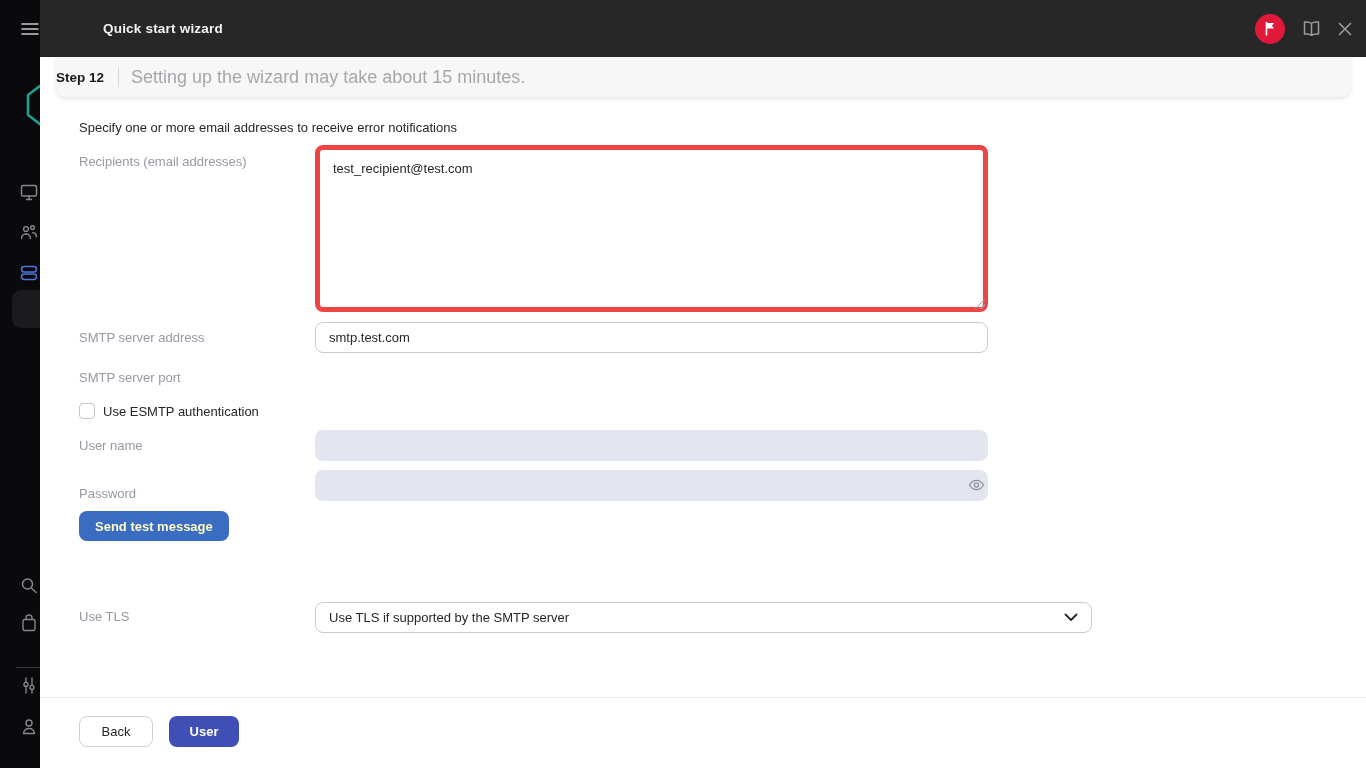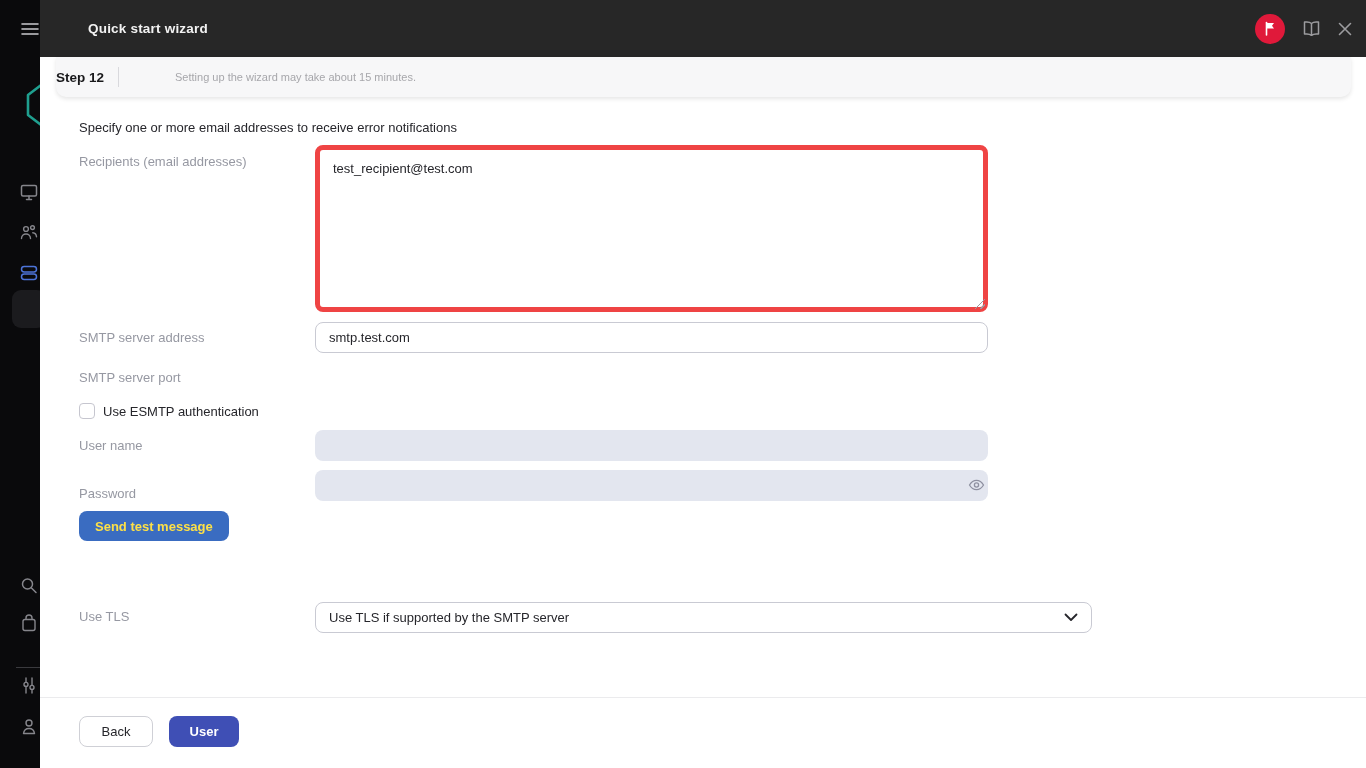--- a/index.html
+++ b/index.html
@@ -27,35 +27,35 @@
   .sb-icon.pos-sliders { top:677px; left:29px; }
   .sb-icon.pos-person  { top:718px; left:29px; }
 
   
   .modal { position:absolute; left:40px; top:0; width:1326px; height:768px;
     background:#ffffff; }
 
   .modal-header { position:absolute; left:0; top:0; width:1326px; height:57px;
     background:#272727; display:flex; align-items:center; }
   .modal-title { color:#f2f2f2; font-size:13.5px; font-weight:bold;
-    letter-spacing:.2px; margin-left:48px; }
+    letter-spacing:.2px; margin-left:63px; }
   .hdr-right { position:absolute; right:14px; top:0; height:57px;
     display:flex; align-items:center; gap:18px; }
   .flag-badge { width:30px; height:30px; border-radius:50%; background:#e0193a;
     display:flex; align-items:center; justify-content:center; color:#fff;
     cursor:pointer; }
   .hdr-ic { color:#9c9c9f; cursor:pointer; display:flex; align-items:center; }
 
   
   .step-bar { position:absolute; left:16px; top:57px; width:1295px; height:40px;
     background:#f7f7f8; border-radius:0 0 10px 10px;
     box-shadow:0 2px 4px rgba(0,0,0,.10); display:flex; align-items:center; }
   .step-label { font-size:13.5px; font-weight:bold; color:#19191b; }
   .step-sep { width:1px; height:20px; background:#d9d9dd; margin:0 12px 0 14px; }
-  .step-note { font-size:11px; color:#a7a7ab;margin-left:44px; }
+  .step-note { font-size:18px; color:#a7a7ab; }
 
   
   .intro { position:absolute; left:39px; top:120px; font-size:13px; color:#26262b; }
   .f-label { position:absolute; left:39px; font-size:13px; color:#9698a2; }
   .field { position:absolute; left:275px; width:673px; height:31px;
     border:1px solid #c9cad3; border-radius:8px; background:#fff;
     font-family:"Liberation Sans", sans-serif;
     font-size:13px; color:#26262b; padding:0 13px; outline:none; }
   .field.disabled { background:#e3e6ef; border:none; }
   .ta-wrap { position:absolute; left:275px; top:145px; width:673px; height:167px; }
@@ -72,21 +72,21 @@
   .cb-box { width:16px; height:16px; border:1px solid #c6c6cf; border-radius:4px;
     background:#fff; }
   .cb-label { font-size:13px; color:#26262b; }
 
   .eye { position:absolute; left:928px; top:478px; color:#8e90a0; cursor:pointer; }
 
   .btn { border:none; border-radius:8px; font-size:13px; font-weight:bold;
     font-family:"Liberation Sans", sans-serif; cursor:pointer;
     display:flex; align-items:center; justify-content:center; }
   .btn-send { position:absolute; left:39px; top:511px; height:30px;
-    padding:0 16px; background:#3a6cc1; color:#fde047; }
+    padding:0 16px; background:#3a6cc1; color:#fef9c3; }
 
   .tls-heading { position:absolute; left:39px; top:566px; font-size:16px;
     color:#2a2a2e; }
   .select-box { position:absolute; left:275px; top:602px; width:777px; height:31px;
     border:1px solid #c9cad3; border-radius:8px; background:#fff;
     display:flex; align-items:center; padding:0 13px; cursor:pointer; }
   .select-text { font-size:13px; color:#26262b; flex:1; }
   .select-box svg { color:#26262b; }
 
   .footer-divider { position:absolute; left:0; top:697px; width:1326px; height:1px;

